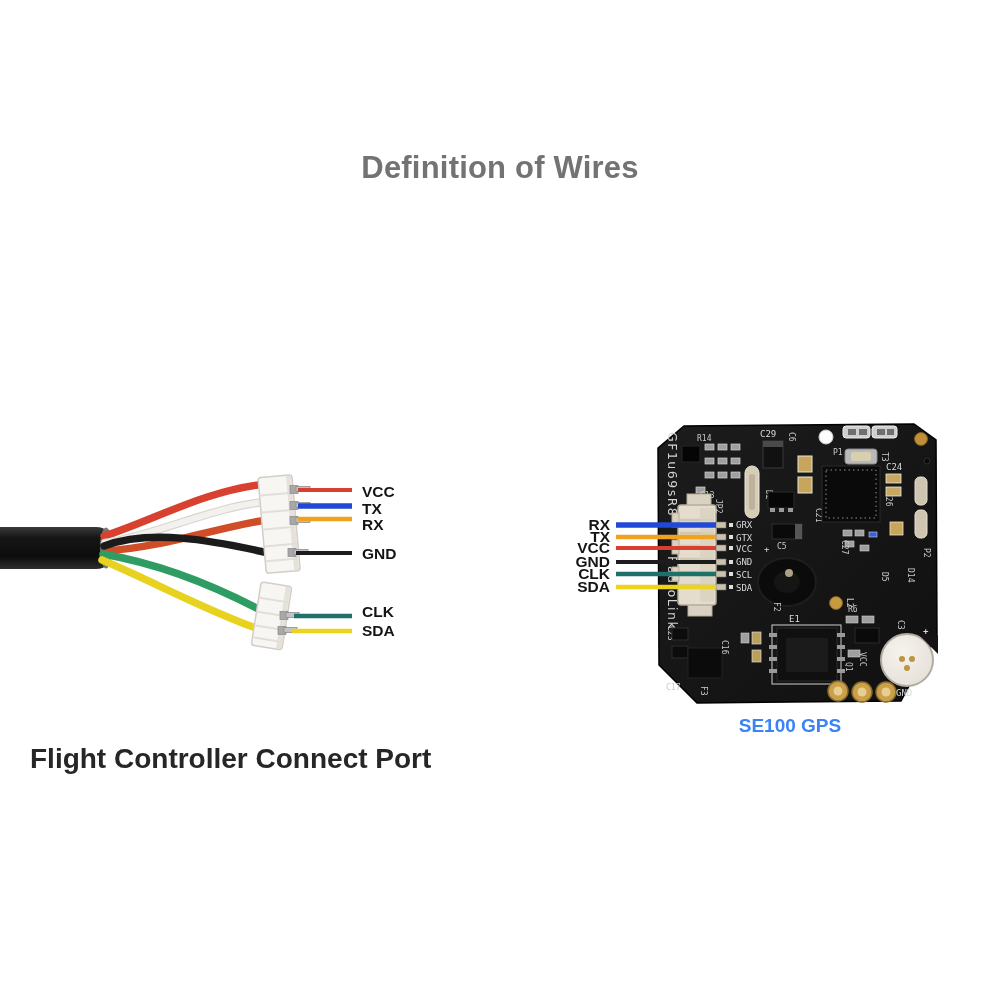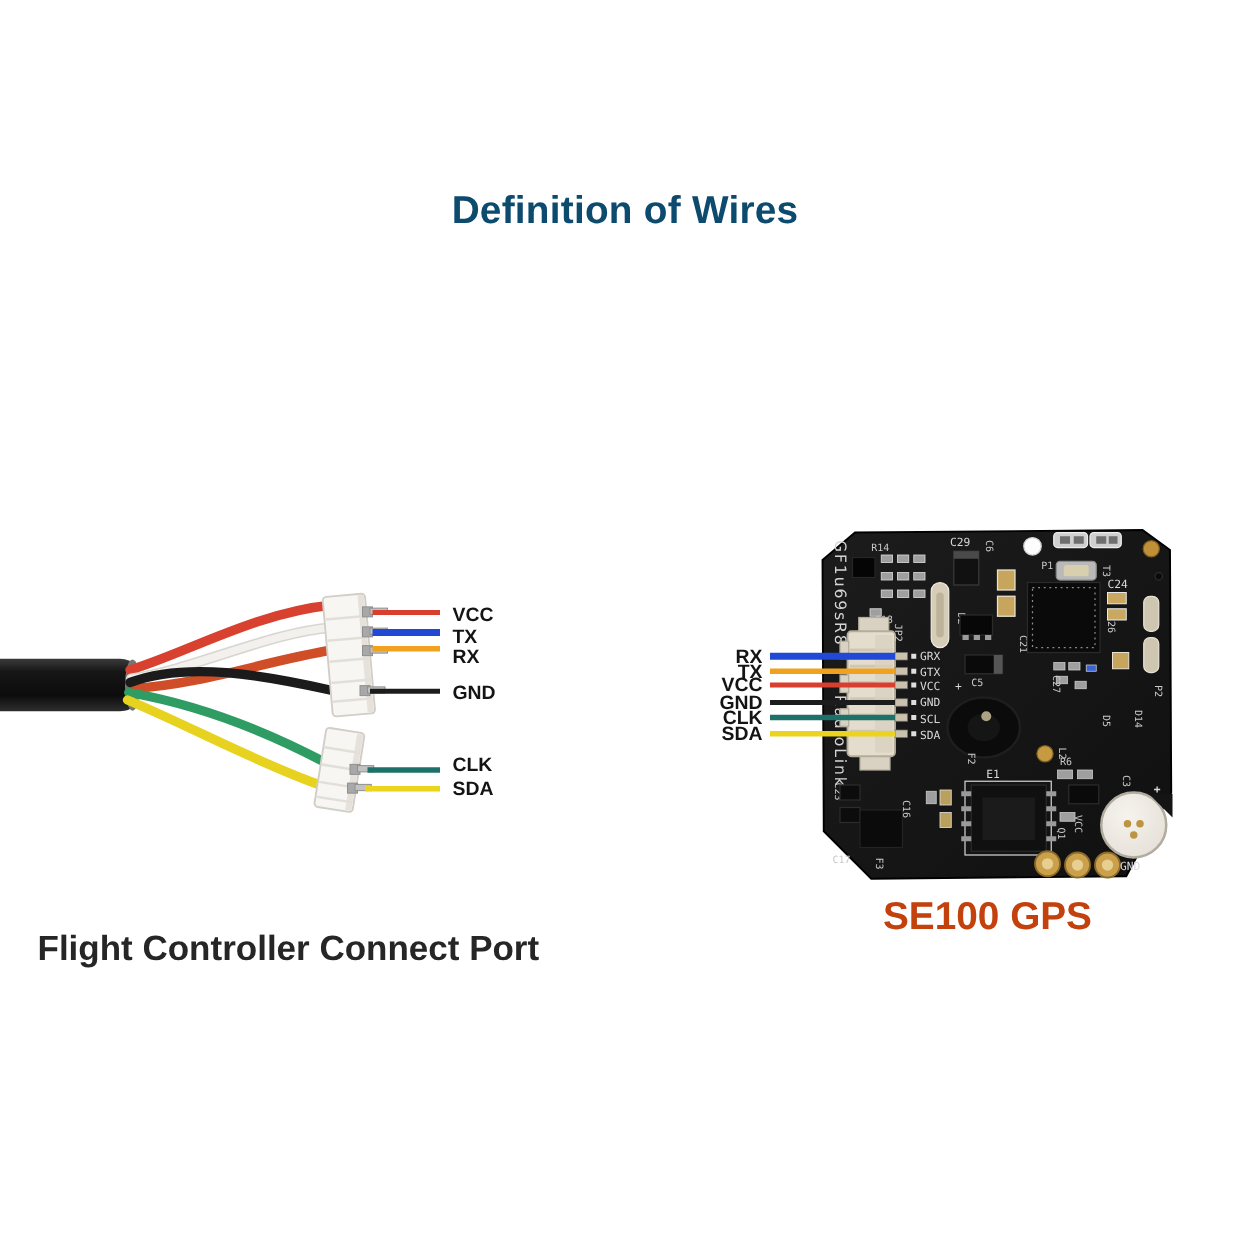--- a/index.html
+++ b/index.html
@@ -1,22 +1,22 @@
 <!DOCTYPE html>
 <html><head>
 <meta charset="utf-8">
 <style>
   html,body{margin:0;padding:0;background:#ffffff;}
   .canvas{position:relative;width:1000px;height:1000px;background:#ffffff;overflow:hidden;
           font-family:"Liberation Sans",sans-serif;}
   .title{position:absolute;left:0;right:0;top:150px;text-align:center;
-         font-size:31px;font-weight:700;color:#0c4a6e;letter-spacing:.2px;}
+         font-size:31px;font-weight:700;color:#737373;letter-spacing:.2px;}
   .caption-left{position:absolute;left:30px;top:712px;font-size:28px;font-weight:600;color:#262626;margin-top:31px;}
   .caption-right{position:absolute;left:650px;width:280px;top:715px;text-align:center;
-         font-size:31px;font-weight:600;color:#c2410c;}
+         font-size:19px;font-weight:600;color:#3b82f6;}
   svg{position:absolute;}
   #fig-left{left:0;top:440px;}
   #fig-right{left:570px;top:398px;}
   .pinlabel{font-family:"Liberation Sans",sans-serif;font-size:15.5px;font-weight:700;fill:#141414;}
   .silk{font-family:"DejaVu Sans Mono",monospace;font-size:9px;fill:#d9d9d9;}
   .silk-sm{font-family:"DejaVu Sans Mono",monospace;font-size:8px;fill:#c9c9c9;}
   .silk-side{font-family:"DejaVu Sans",sans-serif;font-size:12.5px;letter-spacing:1.5px;fill:#d4d4d4;}
 </style>
 </head>
 <body>

